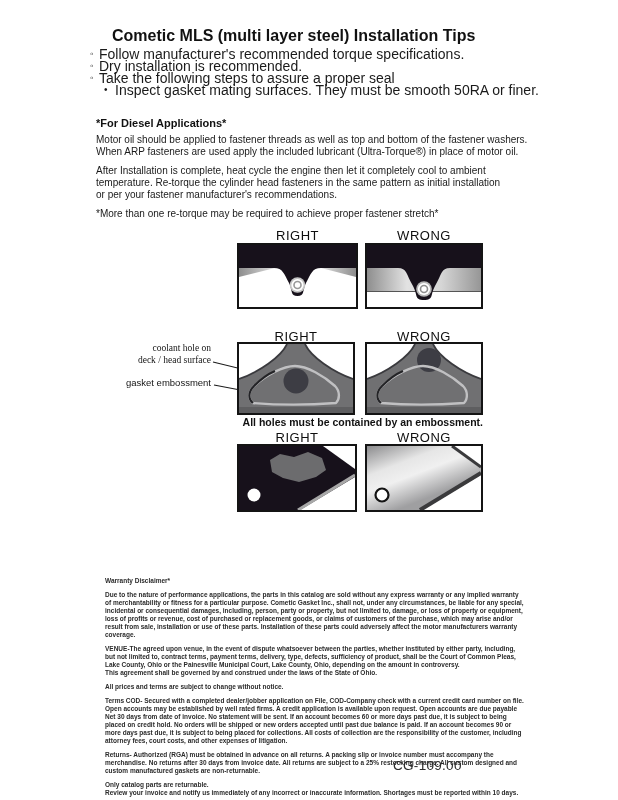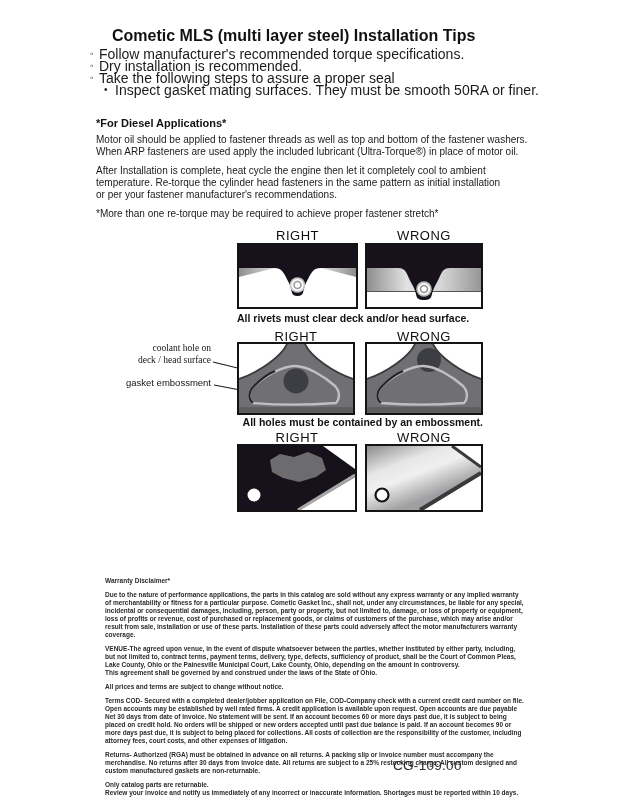--- a/index.html
+++ b/index.html
@@ -104,21 +104,20 @@
       <rect x="0" y="23" width="114" height="24" fill="url(#w2)"></rect>
       <line x1="0" y1="46.5" x2="114" y2="46.5" stroke="#555" stroke-width="1"></line>
       <path d="M0,0 H114 V23 H83 C74,23 75,29 68,41 C63,50 67,55 57,55 C47,55 51,50 46,41 C39,29 40,23 31,23 H0 Z" fill="#17111b"></path>
       <circle cx="57" cy="44" r="7.8" fill="#b8b8b8"></circle>
       <circle cx="57" cy="44" r="6.1" fill="#ffffff"></circle>
       <circle cx="57" cy="44" r="4.3" fill="#8f8f8f"></circle>
       <circle cx="57" cy="44" r="2.7" fill="#ffffff"></circle>
     </svg>
   </div>
 
-  <div class="abs caption" style="left:237px; top:312px; width:260px;">All rivets must clear deck and/or head surface.</div>
 
   <div class="abs panel-label" style="left:237px; top:329px; width:118px;">RIGHT</div>
   <div class="abs panel-label" style="left:365px; top:329px; width:118px;">WRONG</div>
 
   <div class="abs annot pre" style="left:98px; top:343px; width:113px;font-family:Liberation Serif, serif;">coolant hole on
 deck / head surface</div>
   <div class="abs annot" style="left:98px; top:377px; width:113px;">gasket embossment</div>
 
   <svg class="abs" style="left:205px; top:350px;" width="100" height="50">
     <line x1="8" y1="12" x2="86" y2="31" stroke="#1a1a1a" stroke-width="1.1"></line>

